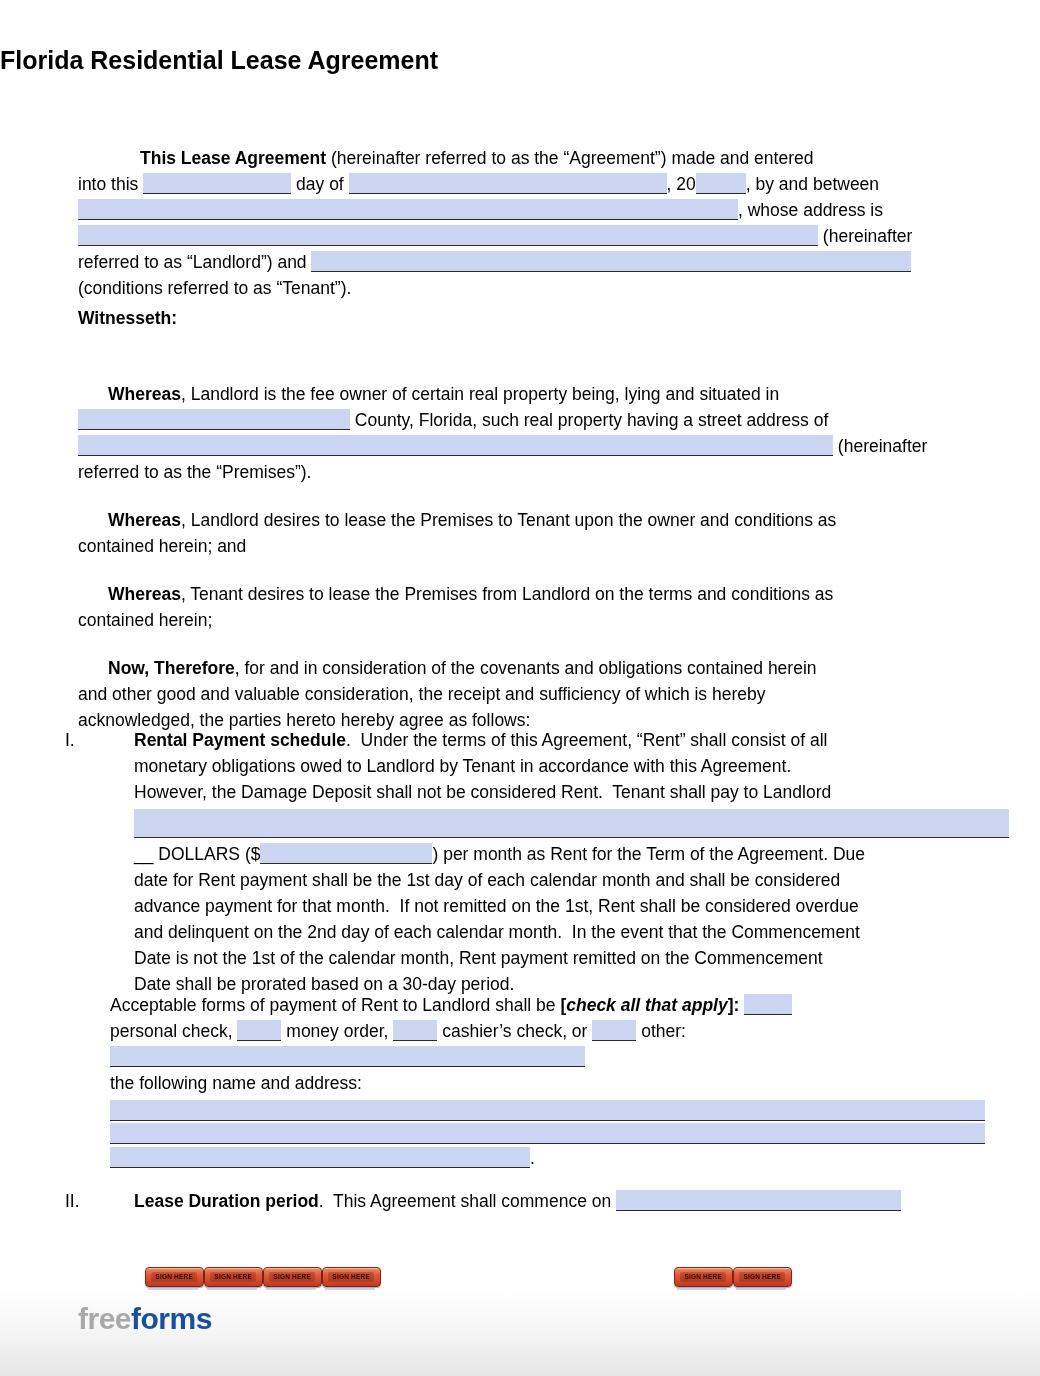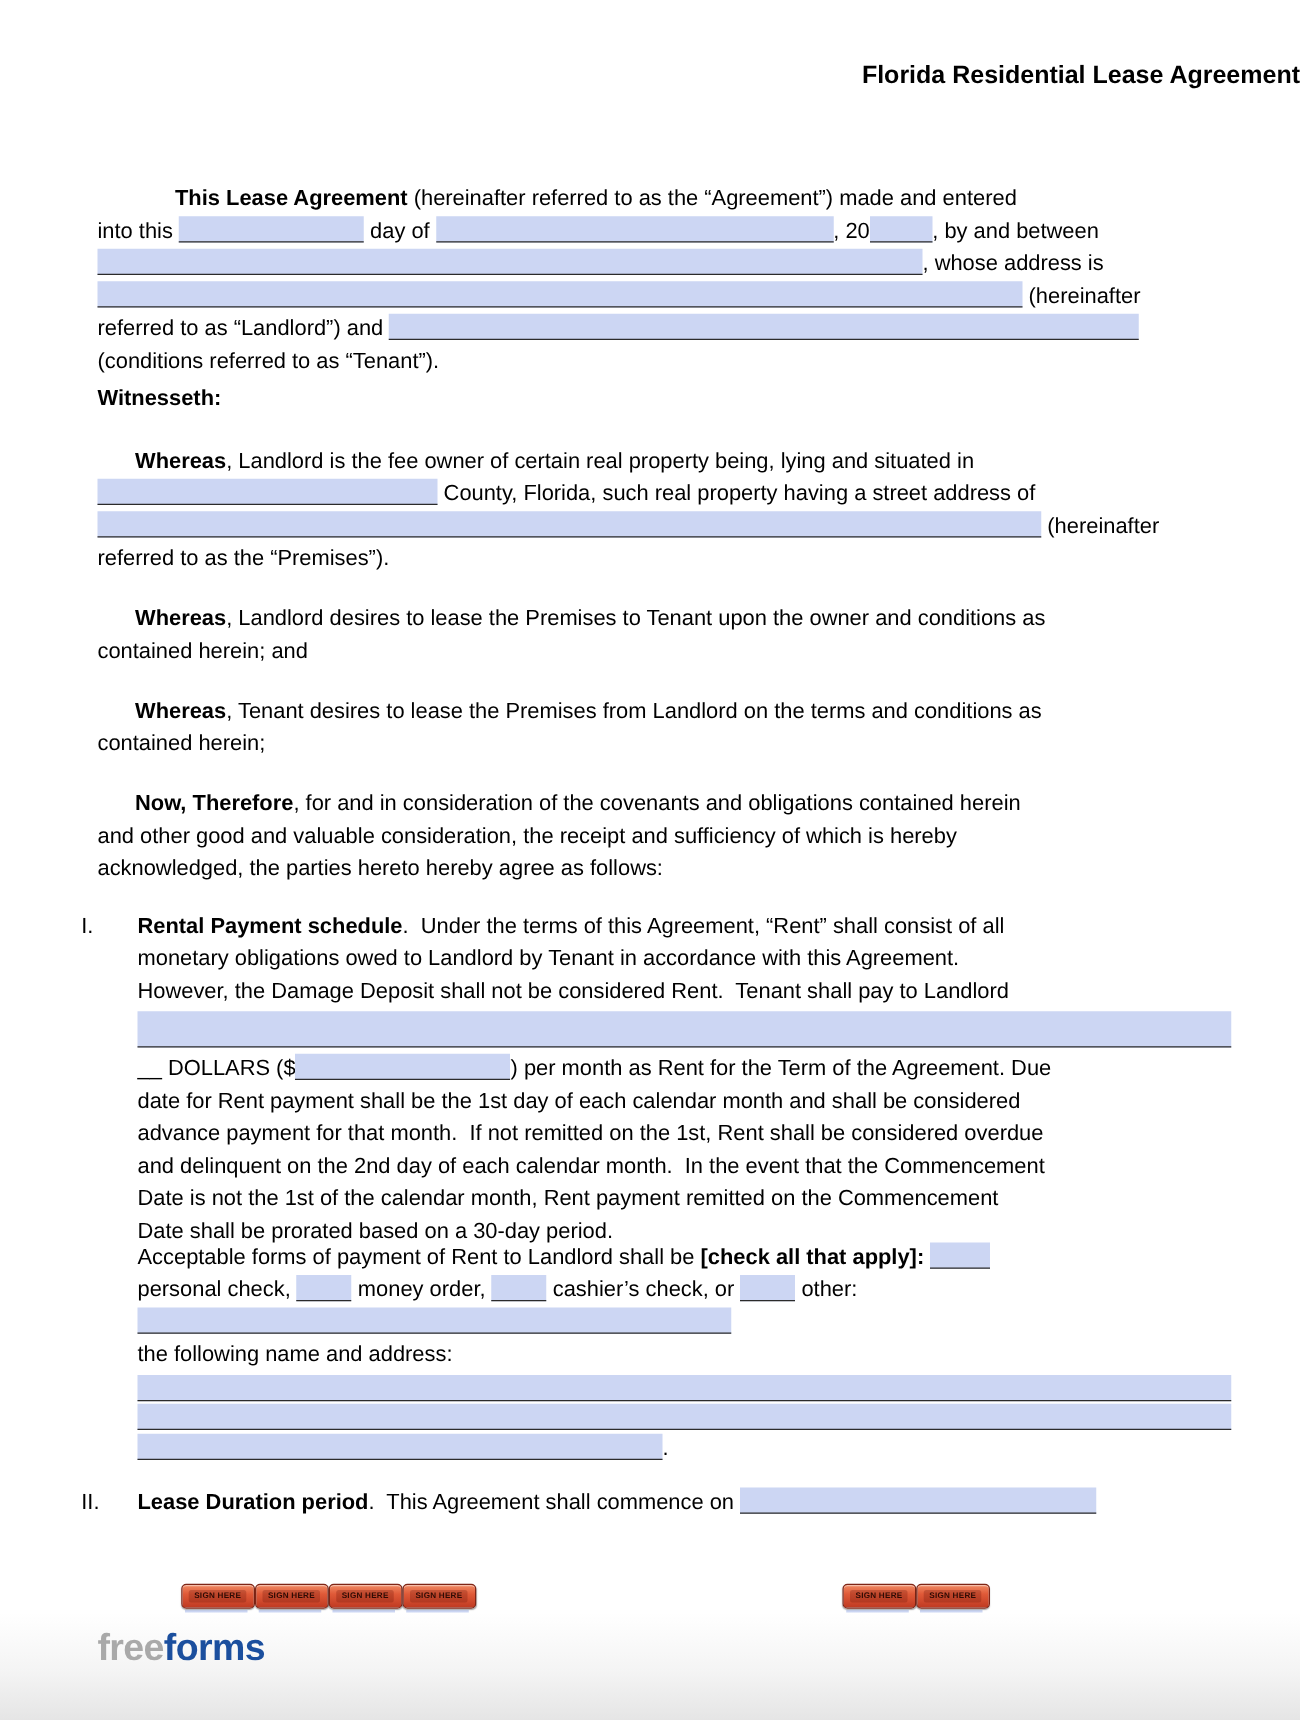--- a/index.html
+++ b/index.html
@@ -1,30 +1,30 @@
 <!DOCTYPE html>
 <html><head>
 <meta charset="utf-8">
 <style>
   html,body{margin:0;padding:0;background:#fff;}
   .doc{position:relative;width:1040px;height:1376px;background:#ffffff;overflow:hidden;
        font-family:"Liberation Sans",sans-serif;font-size:17.5px;line-height:26px;color:#000;}
-  .title{position:absolute;top:44px;left:0;width:100%;text-align:right;
-         font-size:20px;font-weight:700;line-height:32px;}
+  .title{position:absolute;top:44px;left:0;width:100%;text-align:left;
+         font-size:25px;font-weight:700;line-height:32px;}
   .block{position:absolute;}
   .ln{white-space:nowrap;height:26px;}
   .b{font-weight:700;}
-  .bi{font-weight:700;}
+  .bi{font-weight:700;font-style:italic;}
   .ind62{padding-left:62px;margin-top:10px;}
-  .ind30{padding-left:30px;}
+  .ind30{padding-left:30px;margin-top:26px;}
   .blank{display:inline-block;background:#ccd6f3;border-bottom:1.5px solid #2b2b2b;
          height:20px;vertical-align:-4px;}
   .blankline{background:#ccd6f3;border-bottom:1.5px solid #2b2b2b;height:28px;margin:4px 0 3px 0;}
   .sec .num{position:absolute;left:2px;top:0;}
-  .secbody{margin-left:47px;}
+  .secbody{margin-left:71px;}
   
   .footer{font-family:"Liberation Serif",serif;font-size:16px;line-height:22px;white-space:nowrap;}
   .sig{position:relative;display:inline-block;width:50px;height:19px;background:#ccd6f3;
        border-bottom:1.3px solid #333;vertical-align:-4px;margin-left:5px;}
   .tab{position:absolute;left:-3px;bottom:20px;width:57px;height:18px;border-radius:4px;
        border:1px solid #7e2516;background:linear-gradient(180deg,#f08a64,#e05a38 40%,#bf3a22);
        display:flex;align-items:center;justify-content:center;
        box-shadow:0 1px 1px rgba(0,0,0,.35), inset 0 1px 0 rgba(255,255,255,.45);}
   .tab-txt{font-family:"Liberation Sans",sans-serif;font-weight:700;font-size:6.5px;line-height:1;
            color:#2e0b04;background:rgba(110,20,10,.28);padding:2px 4px;border-radius:2px;

